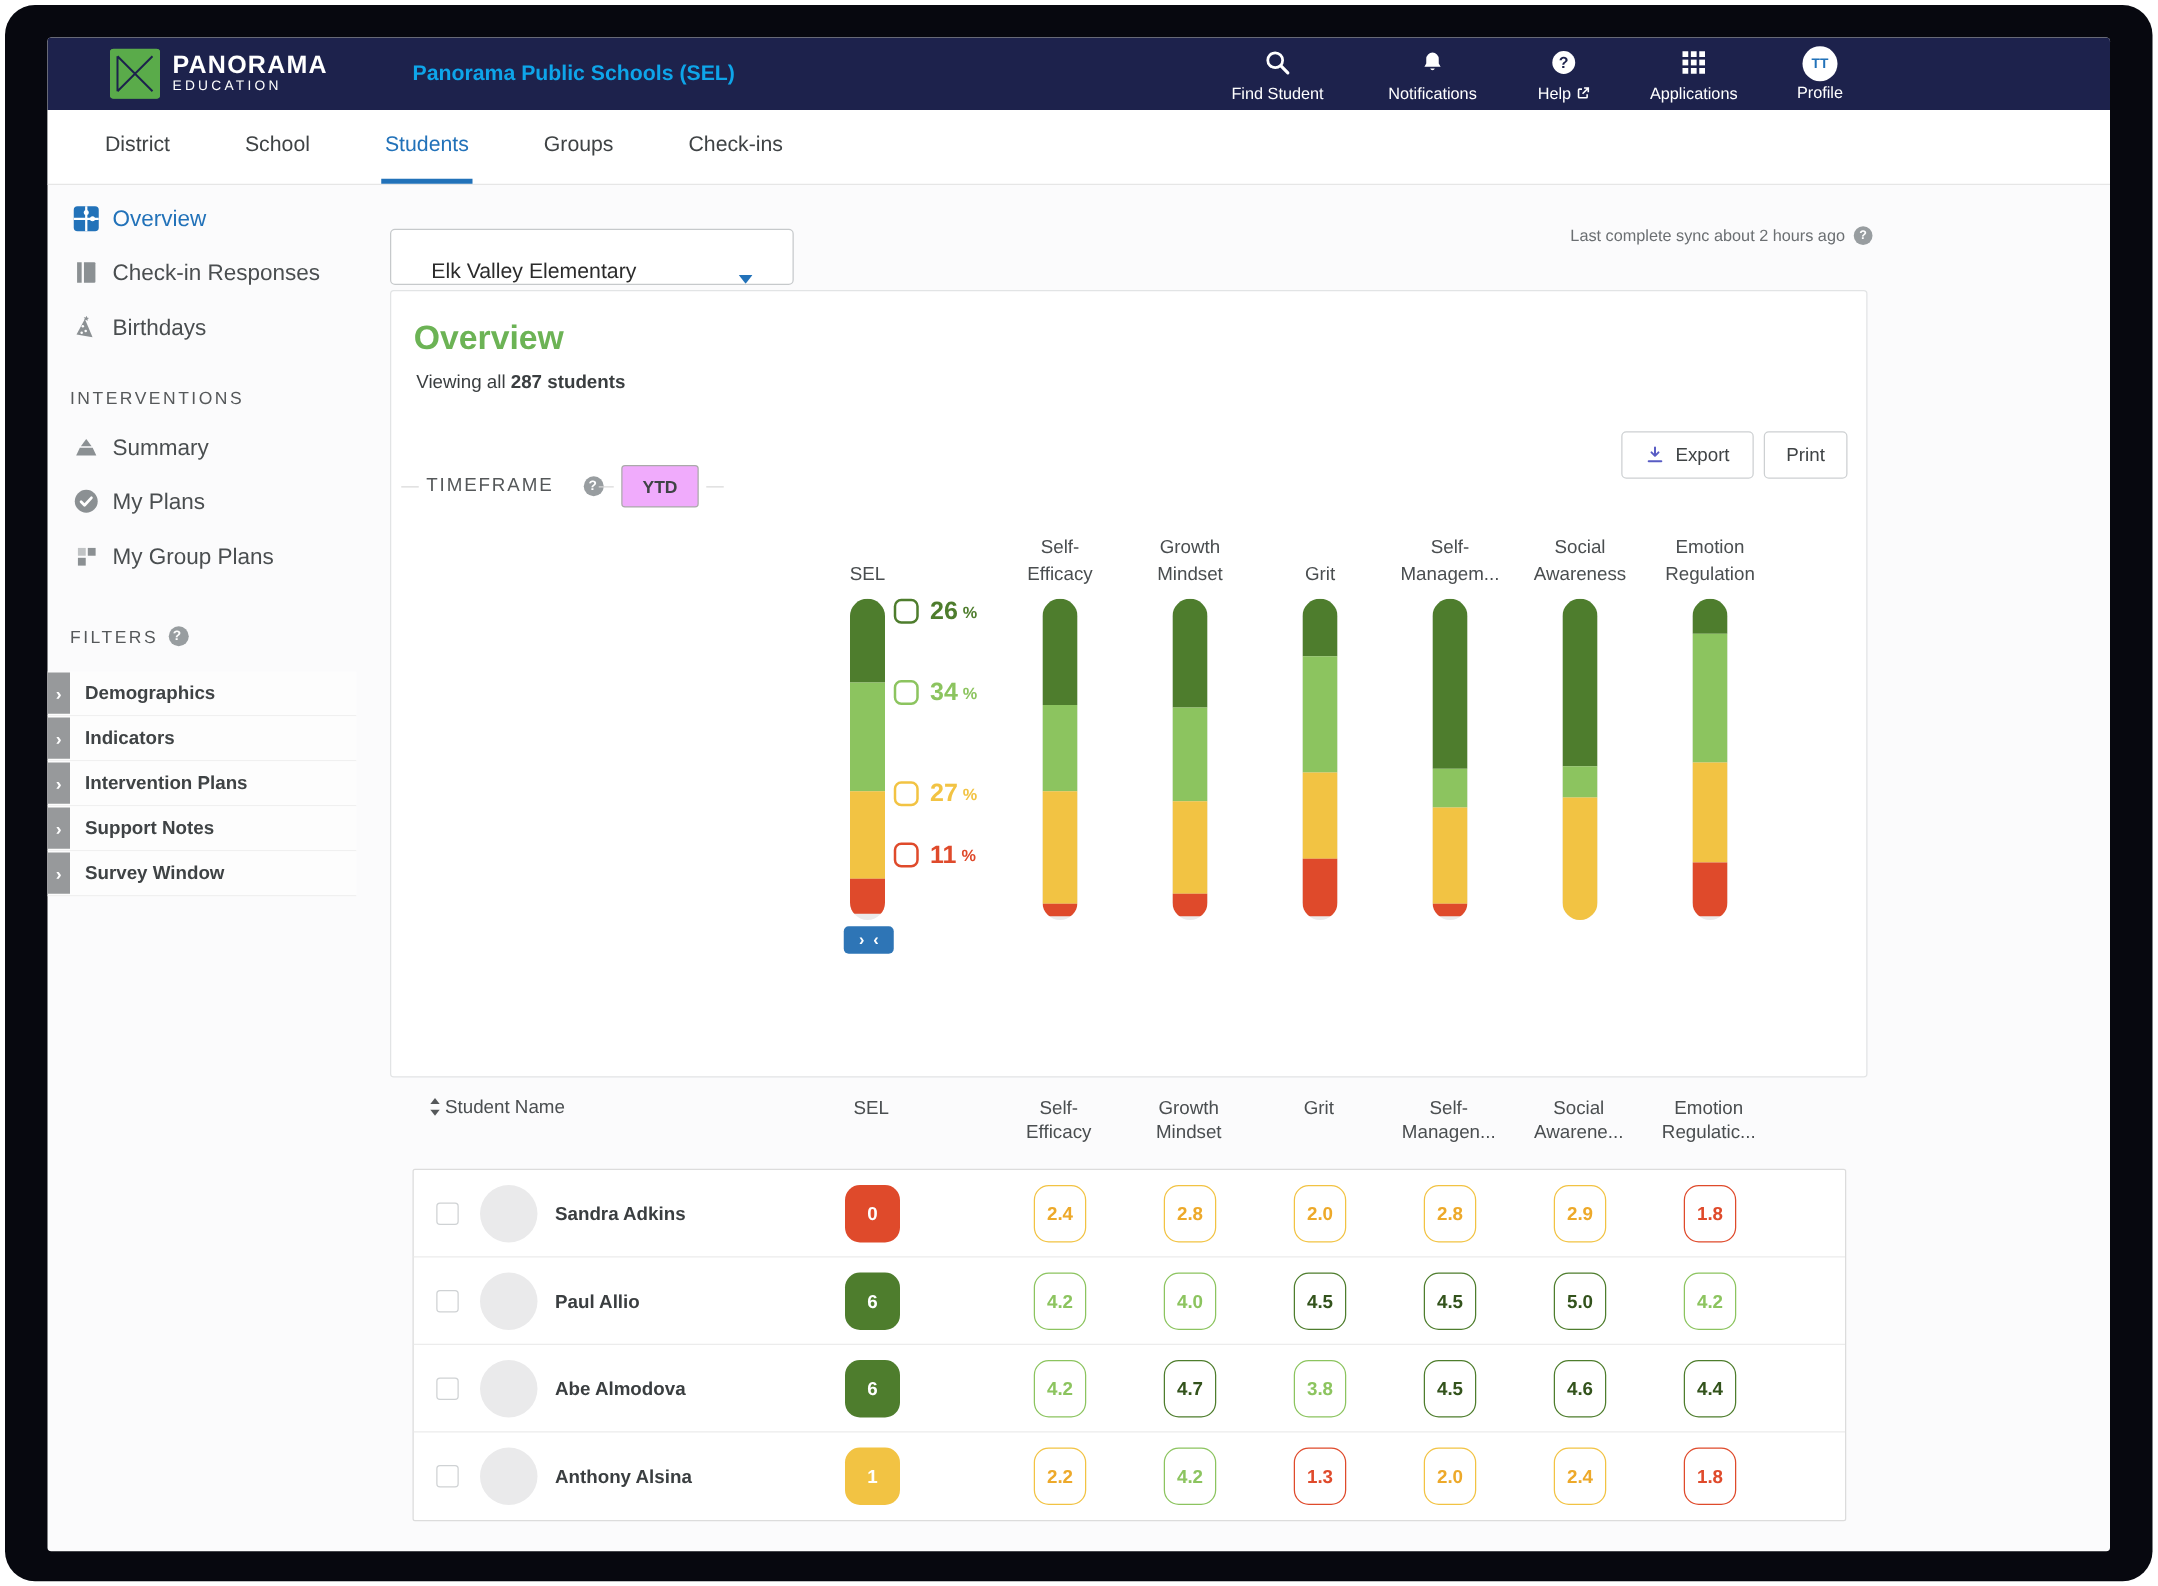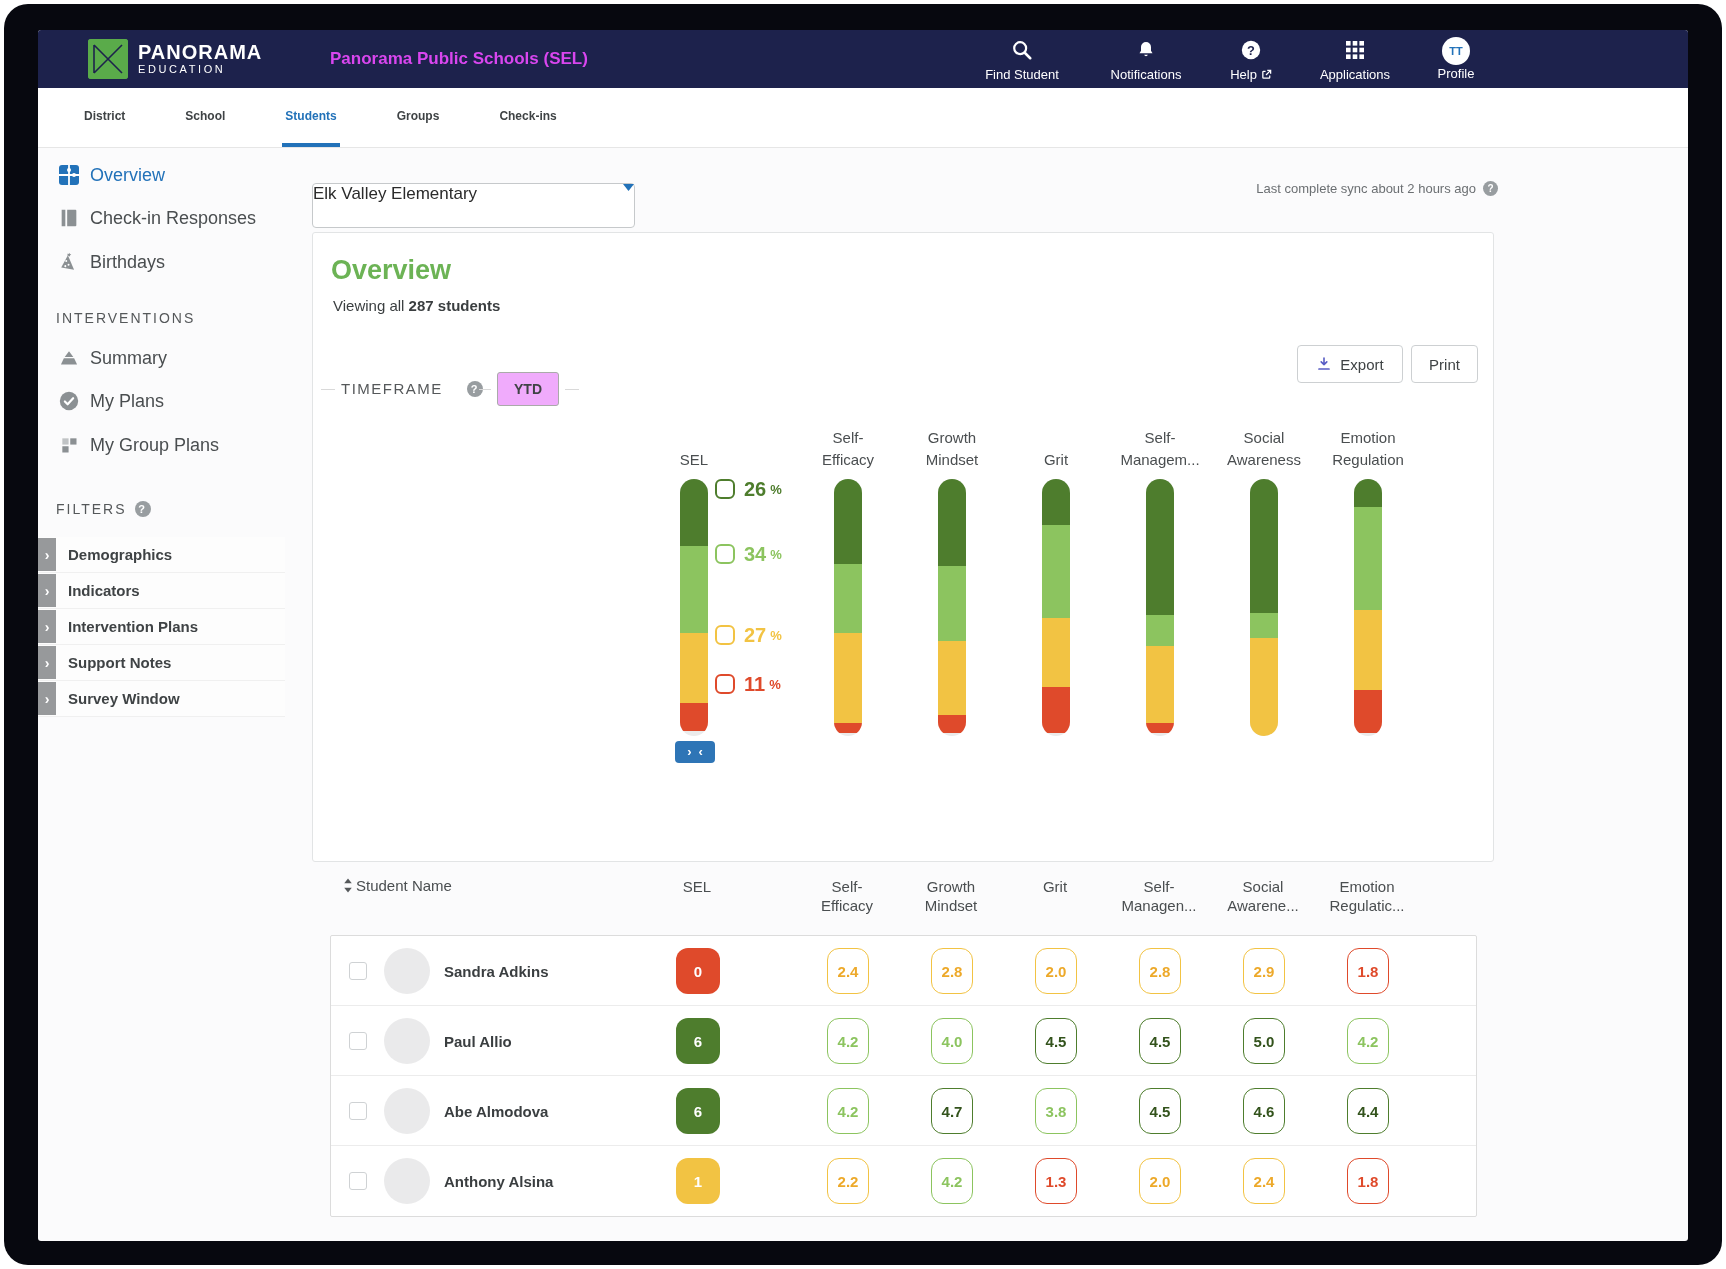--- a/index.html
+++ b/index.html
@@ -7,45 +7,45 @@
   body { position:relative; }
   .frame { position:absolute; left:4px; top:4px; right:4px; bottom:4px; background:#07080f; border-radius:24px; }
   .screen { position:absolute; left:38px; top:30px; width:1650px; height:1211px; background:#fbfbfc; overflow:hidden; border-radius:3px; }
 
   
   .topbar { position:absolute; left:0; top:0; width:1650px; height:58px; background:#1d224c; }
   .brand { position:absolute; left:50px; top:9px; display:flex; align-items:center; gap:10px; }
   .brandmark { width:40px; height:40px; border-radius:3px; background:#5aab4a; position:relative; overflow:hidden; }
   .brandtext .bn { color:#fff; font-size:20px; font-weight:800; letter-spacing:1px; line-height:21px; }
   .brandtext .bs { color:#fff; font-size:11px; letter-spacing:2.6px; line-height:13px; }
-  .apptitle { position:absolute; left:292px; top:0; height:58px; display:flex; align-items:center; color:#d946ef; font-size:17px; font-weight:600; }
+  .apptitle { position:absolute; left:292px; top:0; height:58px; display:flex; align-items:center; color:#0ea5e9; font-size:17px; font-weight:600; }
   .navitem { position:absolute; top:8px; height:44px; display:flex; flex-direction:column; align-items:center; justify-content:space-between; color:#fff; cursor:pointer; }
   .navitem .nlabel { font-size:13px; white-space:nowrap; display:flex; align-items:center; gap:4px; }
   .navicon { height:24px; display:flex; align-items:center; justify-content:center; }
   .avatar-circle { width:28px; height:28px; border-radius:50%; background:#fff; color:#2272b9; font-size:11px; font-weight:700; display:flex; align-items:center; justify-content:center; }
 
   
   .tabbar { position:absolute; left:0; top:58px; width:1650px; height:60px; background:#fff; border-bottom:1px solid #e6e6e6; display:flex; padding-left:43px; gap:54px; }
-  .tab { font-size:12px; font-weight:700; color:#3f4345; line-height:56px; border-bottom:4px solid transparent; padding:0 3px; cursor:pointer; }
+  .tab { font-size:17px; font-weight:400; color:#3f4345; line-height:56px; border-bottom:4px solid transparent; padding:0 3px; cursor:pointer; }
   .tab.active { color:#2272b9; border-bottom-color:#2272b9; }
 
   
   .sidebar { position:absolute; left:0; top:118px; width:272px; bottom:0; }
   .sideitem { position:absolute; left:0; width:272px; height:44px; display:flex; align-items:center; cursor:pointer; }
   .sideitem .sicon { position:absolute; left:18px; width:26px; display:flex; justify-content:center; }
   .sideitem .slabel { position:absolute; left:52px; font-size:18px; color:#4a4e50; }
   .sideitem.active .slabel { color:#2272b9; }
   .sectionhead { position:absolute; left:18px; font-size:14px; letter-spacing:2px; color:#55585a; display:flex; align-items:flex-start; gap:8px; }
   .qicon { width:16px; height:16px; border-radius:50%; background:#989da0; color:#fff; font-size:11px; font-weight:700; display:flex; align-items:center; justify-content:center; }
   .filterrow { position:absolute; left:0; width:247px; height:36px; background:#fdfdfd; border-bottom:1px solid #f0f0f0; cursor:pointer; }
   .filterrow .ftab { position:absolute; left:0; top:1px; width:18px; height:33px; background:#97999b; color:#fff; font-size:14px; font-weight:700; display:flex; align-items:center; justify-content:center; }
   .filterrow .flabel { position:absolute; left:30px; line-height:35px; font-size:15px; font-weight:700; color:#3f4345; }
 
   
-  .schoolselect { position:absolute; left:274px; top:153px; width:323px; height:45px; background:#fff; border:1px solid #c6c9cb; border-radius:4px; display:flex; align-items:flex-start; padding:0 0; cursor:pointer; }
+  .schoolselect { position:absolute; left:274px; top:153px; width:323px; height:45px; background:#fff; border:1px solid #c6c9cb; border-radius:4px; display:flex; align-items:flex-end; padding:0 32px; cursor:pointer; }
   .schoolselect .sval { font-size:17px; color:#2b2b2b; flex:1; }
   .syncstatus { position:absolute; right:190px; top:151px; display:flex; align-items:center; gap:7px; font-size:13px; color:#6b6f72; }
 
   
   .card { position:absolute; left:274px; top:202px; width:1182px; height:630px; background:#fff; border:1px solid #e2e4e5; border-radius:3px; }
   .cardtitle { position:absolute; left:18px; top:22px; font-size:27px; font-weight:700; color:#6cb355; }
   .viewing { position:absolute; left:20px; top:64px; font-size:15px; color:#3a3e40; }
   .viewing b { font-weight:700; }
   .btn { position:absolute; height:38px; background:#fff; border:1px solid #cdd0d2; border-radius:4px; display:flex; align-items:center; justify-content:center; gap:8px; font-size:15px; color:#3f4345; cursor:pointer;margin-top:24px; }
   .btn-export { left:984px; top:88px; width:106px; }

